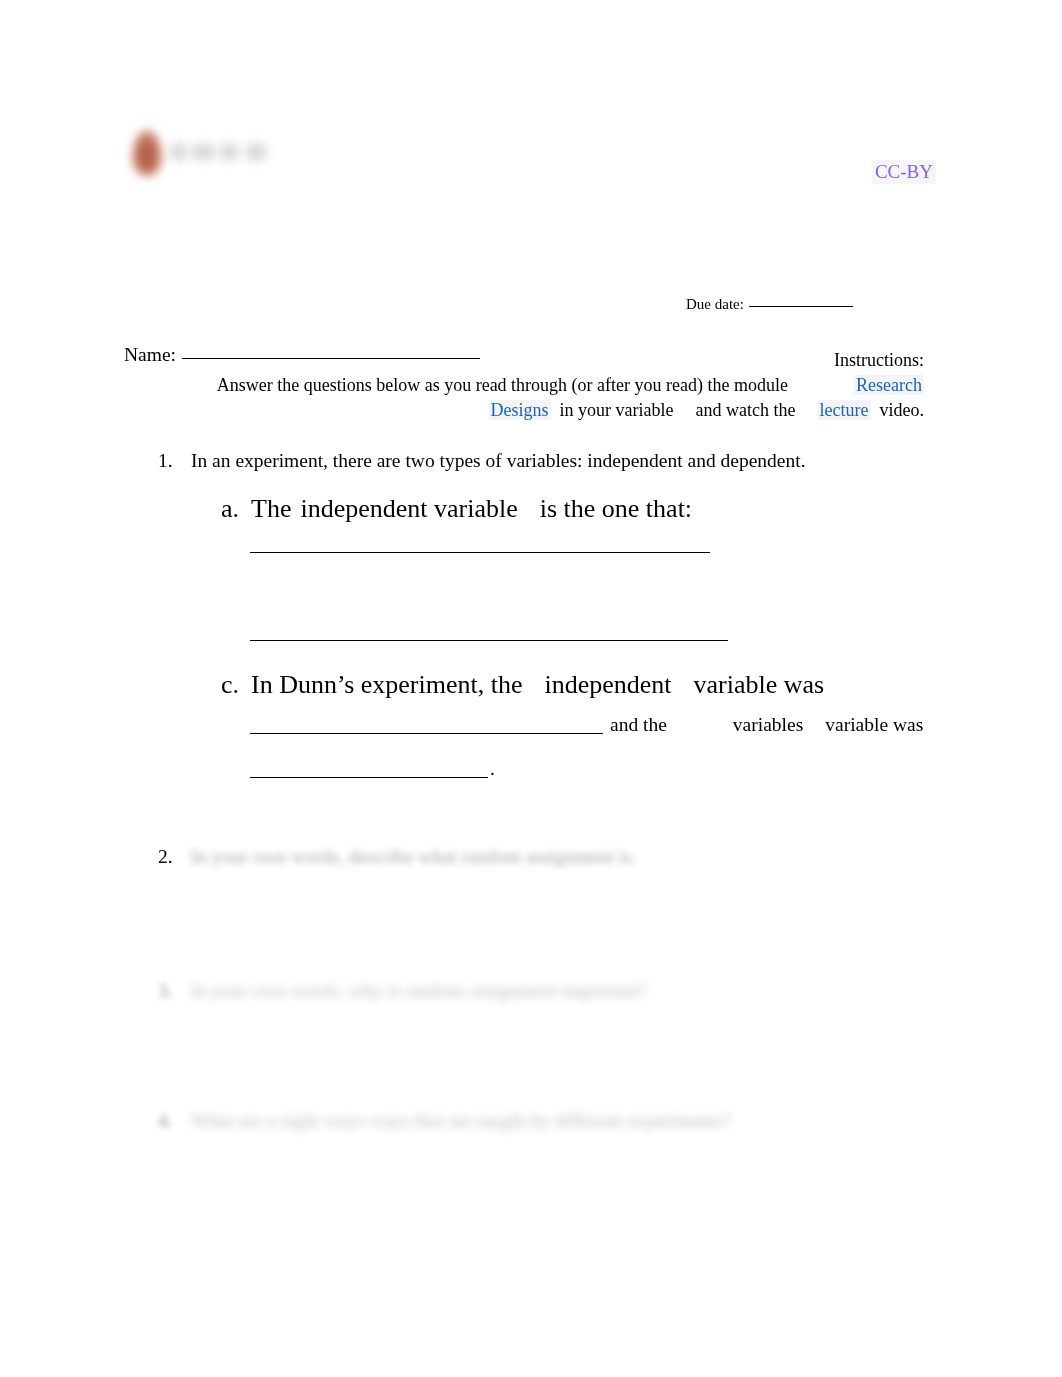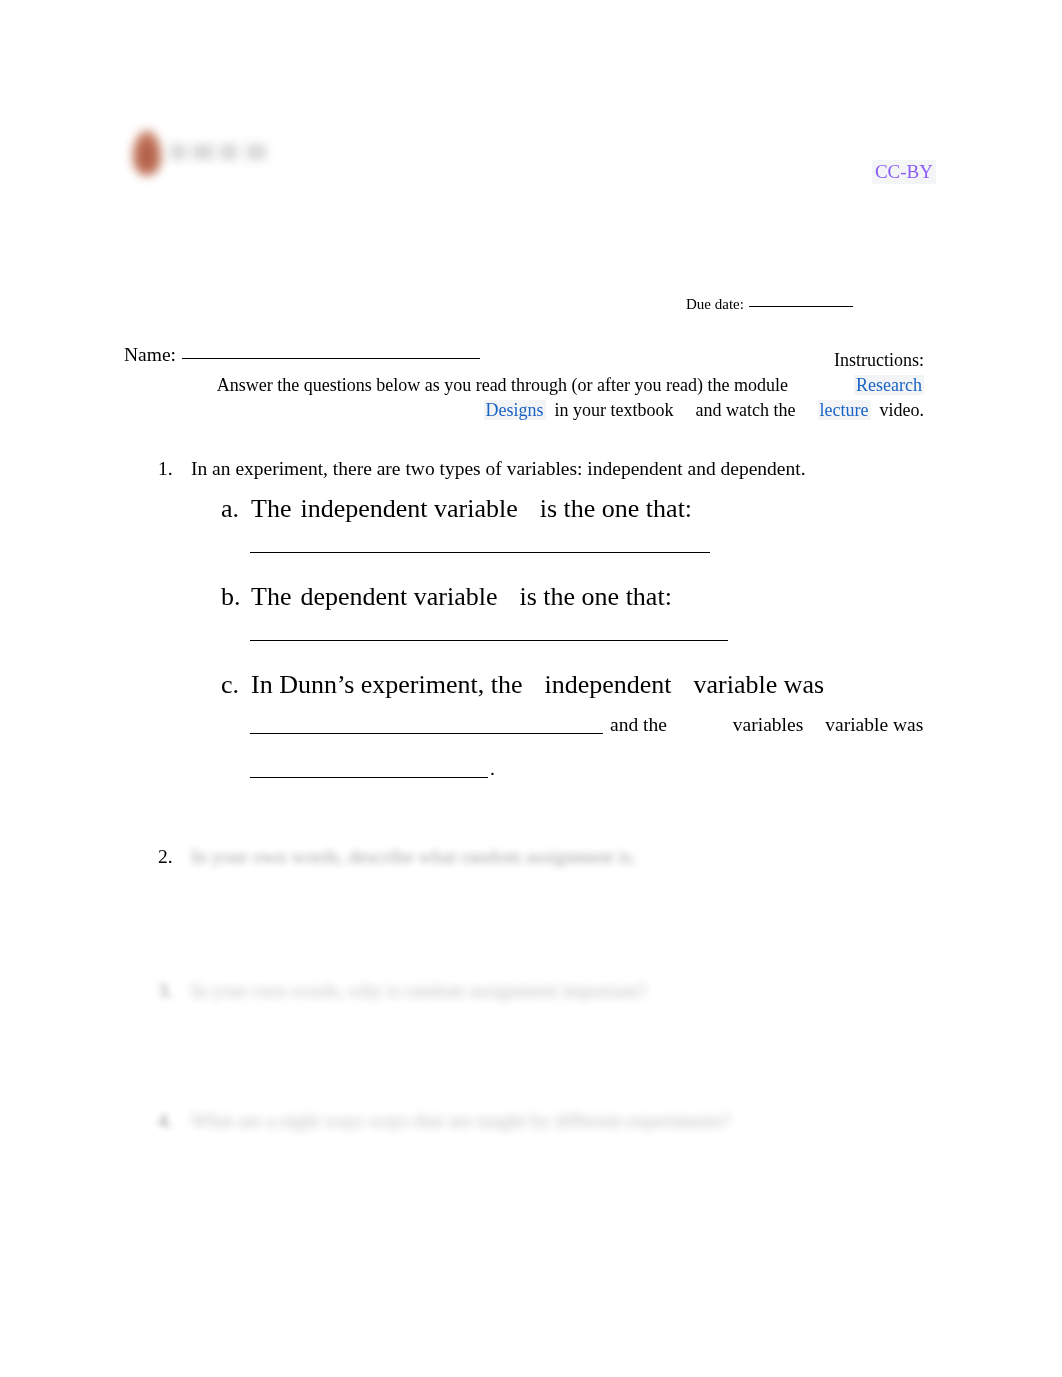--- a/index.html
+++ b/index.html
@@ -136,21 +136,20 @@
   .gap-sm { display: inline-block; width: 9px; }
   .gap-md { display: inline-block; width: 22px; }
 
   
   .q1 {
     position: absolute;
     left: 158px;
     top: 450px;
     font-size: 19.5px;
     white-space: nowrap;
-    margin-top: 8px;
   }
   .q1 .num { display: inline-block; width: 33px; }
 
   .sub {
     position: absolute;
     font-size: 26px;
     white-space: nowrap;
   }
   .sub .lbl { display: inline-block; width: 30px; }
   .sub-a { left: 221px; top: 494px; }
@@ -224,36 +223,33 @@
   <div class="row-due">
     <span>Due date:</span><span class="blank blank-due"></span>
   </div>
 
   <div class="instructions">
     <div class="line1">Instructions:</div>
     <div class="line2">
       <span>Answer the questions below as you read through (or after you read) the module</span><span class="gap-lg"></span><a class="lnk" href="#">Research</a>
     </div>
     <div class="line3">
-      <a class="lnk" href="#">Designs</a><span class="gap-sm"></span><span>in your textbook</span><span class="gap-md"></span><span>and watch the</span><span class="gap-md"></span><a class="lnk" href="#">lecture</a><span class="gap-sm"></span><span>video.</span>
+      <a class="lnk" href="#">Designs</a><span class="gap-sm"></span><span>in your variable</span><span class="gap-md"></span><span>and watch the</span><span class="gap-md"></span><a class="lnk" href="#">lecture</a><span class="gap-sm"></span><span>video.</span>
     </div>
   </div>
 
   <div class="q1">
     <span class="num">1.</span><span>In an experiment, there are two types of variables: independent and dependent.</span>
   </div>
 
   <div class="sub sub-a">
     <span class="lbl">a.</span><span>The</span><span class="gap-sm"></span><span>independent variable</span><span class="gap-md"></span><span>is the one that:</span>
   </div>
   <div class="rule rule-a"></div>
 
-  <div class="sub sub-b">
-    <span class="lbl">b.</span><span>The</span><span class="gap-sm"></span><span>dependent variable</span><span class="gap-md"></span><span>is the one that:</span>
-  </div>
   <div class="rule rule-b"></div>
 
   <div class="sub sub-c">
     <span class="lbl">c.</span><span>In Dunn’s experiment, the</span><span class="gap-md"></span><span>independent</span><span class="gap-md"></span><span>variable was</span>
   </div>
   <div class="rule rule-c1"></div>
   <div class="c-line2">
     <span>and the</span><span class="gap-lg"></span><span>variables</span><span class="gap-md"></span><span>variable was</span>
   </div>
   <div class="rule rule-c2"></div>

